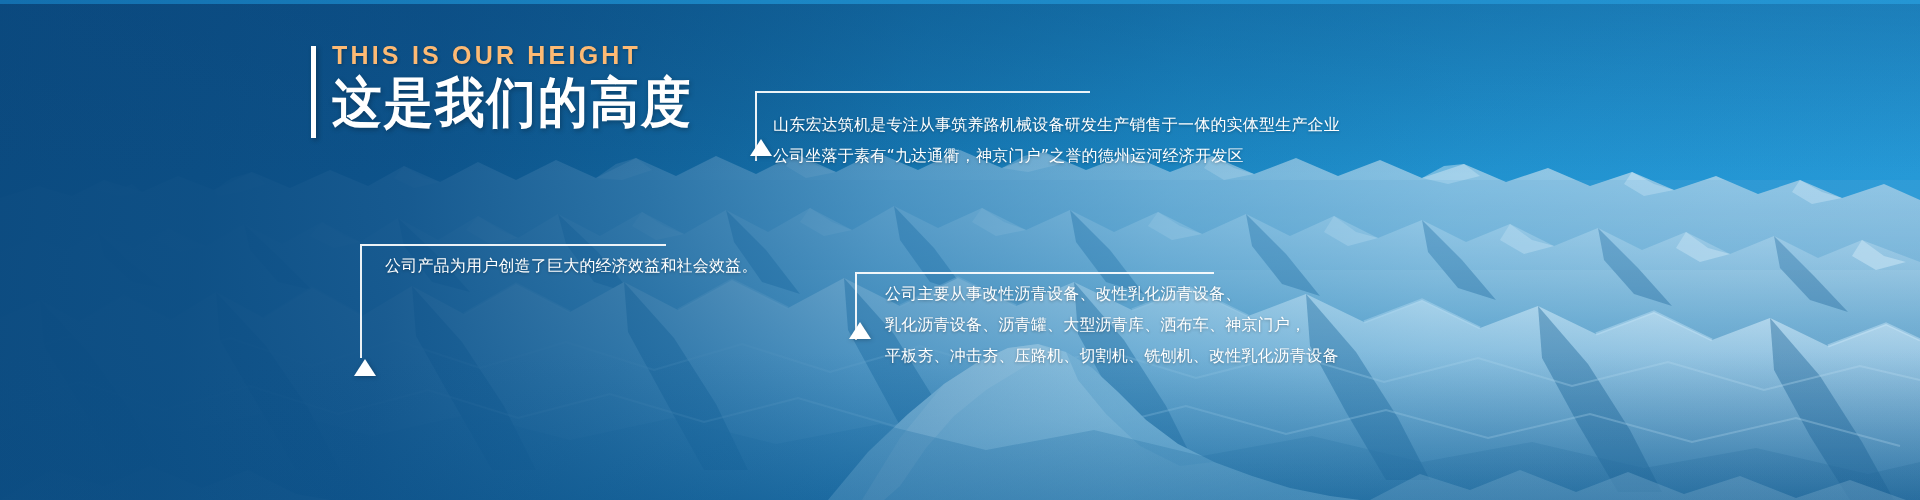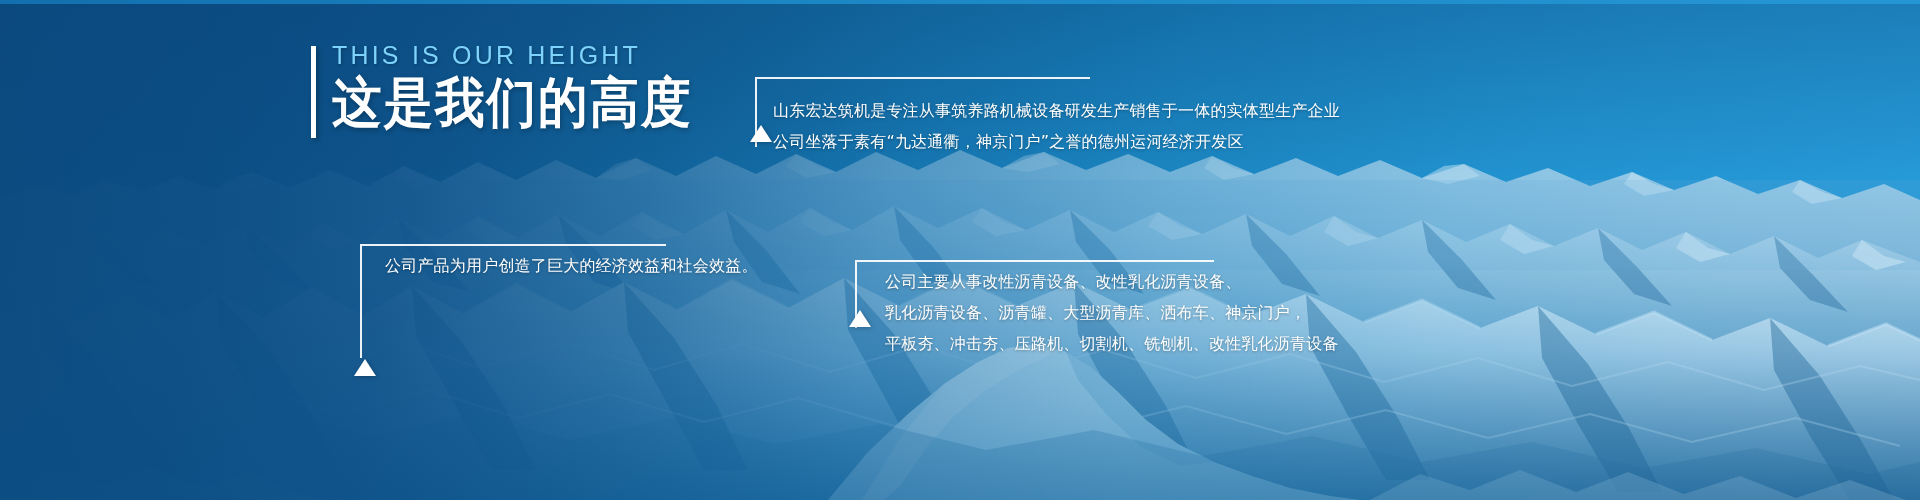--- a/index.html
+++ b/index.html
@@ -49,22 +49,22 @@
   }
   #headline-bar {
     position:absolute; left:0; top:6px;
     width:5px; height:92px;
     background:#ffffff;
     box-shadow:2px 2px 5px rgba(0,0,0,0.30);
   }
   #headline-en {
     font-size:25px;
     line-height:30px;
-    font-weight:normal;
-    color:#7dd3fc;
+    font-weight:bold;
+    color:#fdba74;
     letter-spacing:3.2px;
     white-space:nowrap;
     text-shadow:1px 1px 3px rgba(0,0,0,0.25);
     font-family:"Liberation Sans","DejaVu Sans",sans-serif;
   }
   #headline-cn {
     margin-top:2px;
     font-size:54px;
     line-height:62px;
     font-weight:bold;
@@ -97,33 +97,33 @@
     color:#ffffff;
     font-size:16px;
     line-height:31px;
     white-space:nowrap;
     text-shadow:0 1px 3px rgba(0,0,0,0.32);
     font-family:"DejaVu Sans","Liberation Sans",sans-serif;
   }
   .callout .lines div { letter-spacing:0.2px; }
 
   
-  #callout-intro { left:755px; top:77px; width:560px; height:80px; }
+  #callout-intro { left:755px; top:91px; width:560px; height:80px; }
   #callout-intro .bracket { left:0px; top:0px; width:335px; height:70px; }
   #callout-intro .marker  { left:-5px; top:48px; }
   #callout-intro .lines   { left:18px; top:18px; }
 
   
   #callout-benefit { left:360px; top:244px; width:400px; height:135px; }
   #callout-benefit .bracket { left:0px; top:0px; width:306px; height:114px; }
   #callout-benefit .marker  { left:-6px; top:115px; }
   #callout-benefit .lines   { left:25px; top:6px; }
 
   
-  #callout-products { left:855px; top:260px; width:640px; height:130px; }
+  #callout-products { left:855px; top:272px; width:640px; height:130px; }
   #callout-products .bracket { left:0px; top:0px; width:359px; height:68px; }
   #callout-products .marker  { left:-6px; top:50px; }
   #callout-products .lines   { left:30px; top:6px; }
 </style>
 </head>
 <body>
 
 <div id="banner">
 
   <div id="bg-photo">

